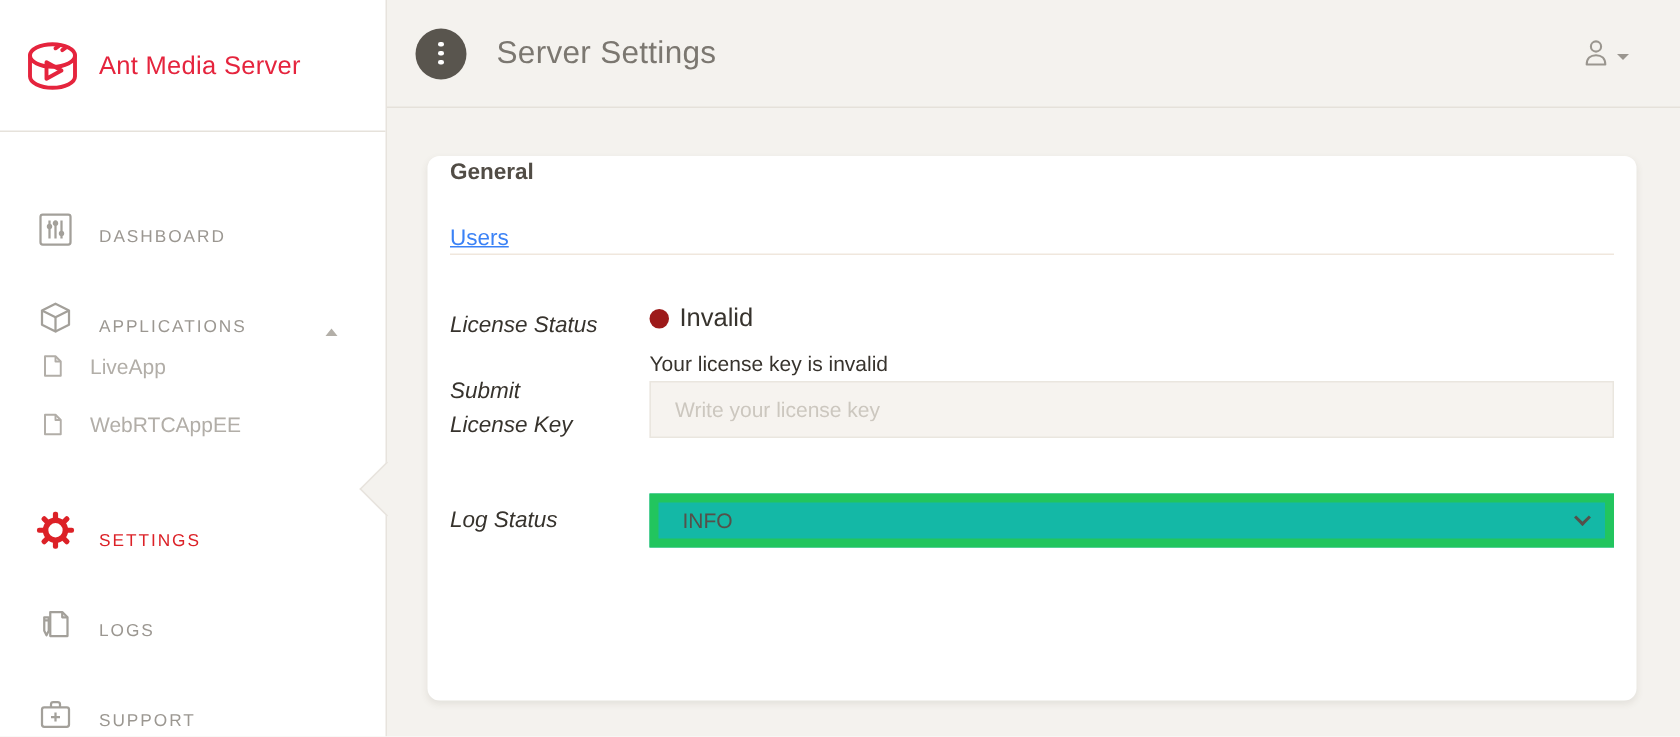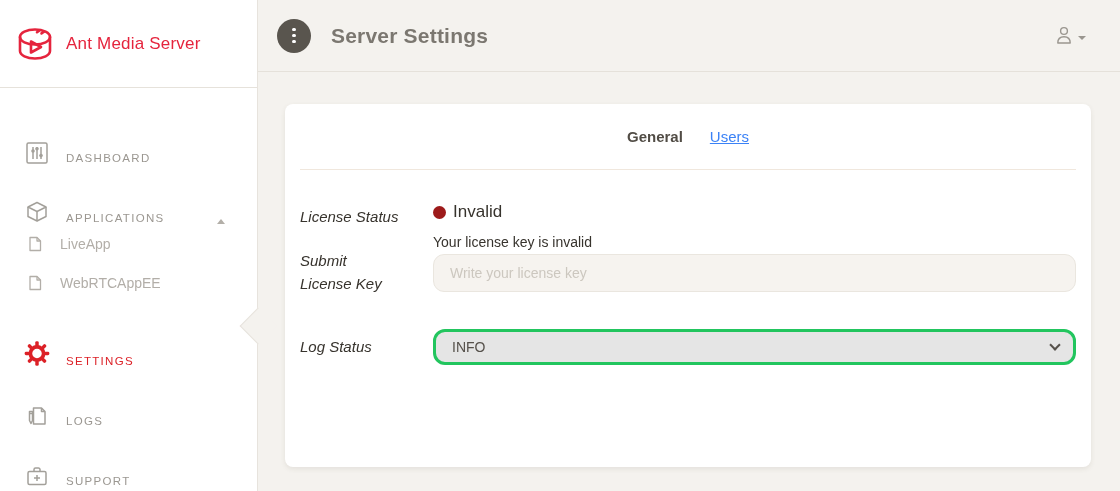--- a/index.html
+++ b/index.html
@@ -27,52 +27,52 @@
   .notch { position:absolute; left:245px; top:313px; width:26px; height:26px; background:#f4f2ee;
       transform:rotate(45deg); border-left:1px solid #e7e3dd; border-bottom:1px solid #e7e3dd; z-index:2; }
 
   
   .main { flex:1 1 auto; display:flex; flex-direction:column; min-width:0; }
   .topbar { height:72px; flex:0 0 auto; background:#f4f2ee; border-bottom:1px solid #e5e1da;
       display:flex; align-items:center; padding:0 34px 0 19px; }
   .menu-circle { width:34px; height:34px; border-radius:50%; background:#59554e; border:none; cursor:pointer;
       display:flex; flex-direction:column; align-items:center; justify-content:center; gap:2.5px; }
   .menu-circle .dot { width:3.5px; height:3.5px; border-radius:50%; background:#ffffff; }
-  .page-title { font-size:21px; font-weight:700; color:#7b7770; margin-left:20px; letter-spacing:.2px; }
+  .page-title { font-size:21px; font-weight:400; color:#7b7770; margin-left:20px; letter-spacing:.2px; }
   .user-menu { margin-left:auto; display:flex; align-items:center; gap:4px; cursor:pointer; }
   .caret-down { width:0; height:0; border-left:4px solid transparent; border-right:4px solid transparent;
       border-top:4.5px solid #9a968f; margin-top:4px; }
 
   
   .content { flex:1 1 auto; padding:32px 29px 0 27px; }
   .card { background:#ffffff; border-radius:8px; height:363px; padding:0 15px;
       box-shadow:0 2px 5px rgba(90,80,60,.10); }
-  .tabs { height:66px; display:flex; align-items:center; justify-content:center; gap:27px;
-      border-bottom:1px solid #f0e7dd; }
+  .tabs { height:66px; display:flex; align-items:flex-start; justify-content:center; gap:27px;
+      border-bottom:1px solid #f0e7dd;flex-direction:column; }
   .tab { font-size:15px; cursor:pointer; background:none; border:none; font-family:inherit; }
   .tab.active { color:#514c45; font-weight:700; }
   .tab.inactive { color:#3b82f6; font-weight:400;text-decoration:underline; }
 
   .form-row { display:grid; grid-template-columns:133px 1fr; align-items:center; }
   .form-label { font-size:15px; color:#37332d; padding-right:34px; line-height:1.5;font-style:italic; }
   .row-license { margin-top:32px; align-items:start; }
   .row-license .form-label { padding-top:4px; }
   .status-line { display:flex; align-items:center; }
   .status-dot { width:13px; height:13px; border-radius:50%; background:#9d1a1a; margin-right:7px; flex:0 0 auto; }
   .status-text { font-size:17px; color:#37332d; }
   .status-desc { font-size:14px; color:#37332d; margin-top:12px; }
 
   .row-submit { }
-  .license-input { width:100%; height:38px; background:#f6f3ef; border:1px solid #eae6df; border-radius:11px;
+  .license-input { width:100%; height:38px; background:#f6f3ef; border:1px solid #eae6df; border-radius:0;
       padding:0 16px; font-size:14px; color:#55504a; font-family:inherit; outline:none; }
   .license-input::placeholder { color:#ccc7bf; }
 
   .row-log { margin-top:34px; }
   .select-wrap { position:relative; }
-  .log-select { width:100%; height:36px; background:#e5e5e5; border:3px solid #22c55e; border-radius:12px;
+  .log-select { width:100%; height:36px; background:#14b8a6; border:6px solid #22c55e; border-radius:0;
       padding:0 16px; font-size:14px; color:#55504a; font-family:inherit; appearance:none; -webkit-appearance:none;
       outline:none; cursor:pointer; }
   .select-chevron { position:absolute; right:17px; top:12px; width:8px; height:8px; pointer-events:none;
       border-right:2px solid #55504a; border-bottom:2px solid #55504a; transform:rotate(45deg); }
 
   .save-row { display:flex; justify-content:center; margin-top:17px; }
   .save-btn { height:37px; padding:0 23px; border:none; border-radius:19px; background:#6fb0c6; color:#ffffff;
       font-size:15px; font-weight:700; font-family:inherit; cursor:pointer; }
 
   svg { display:block; }

